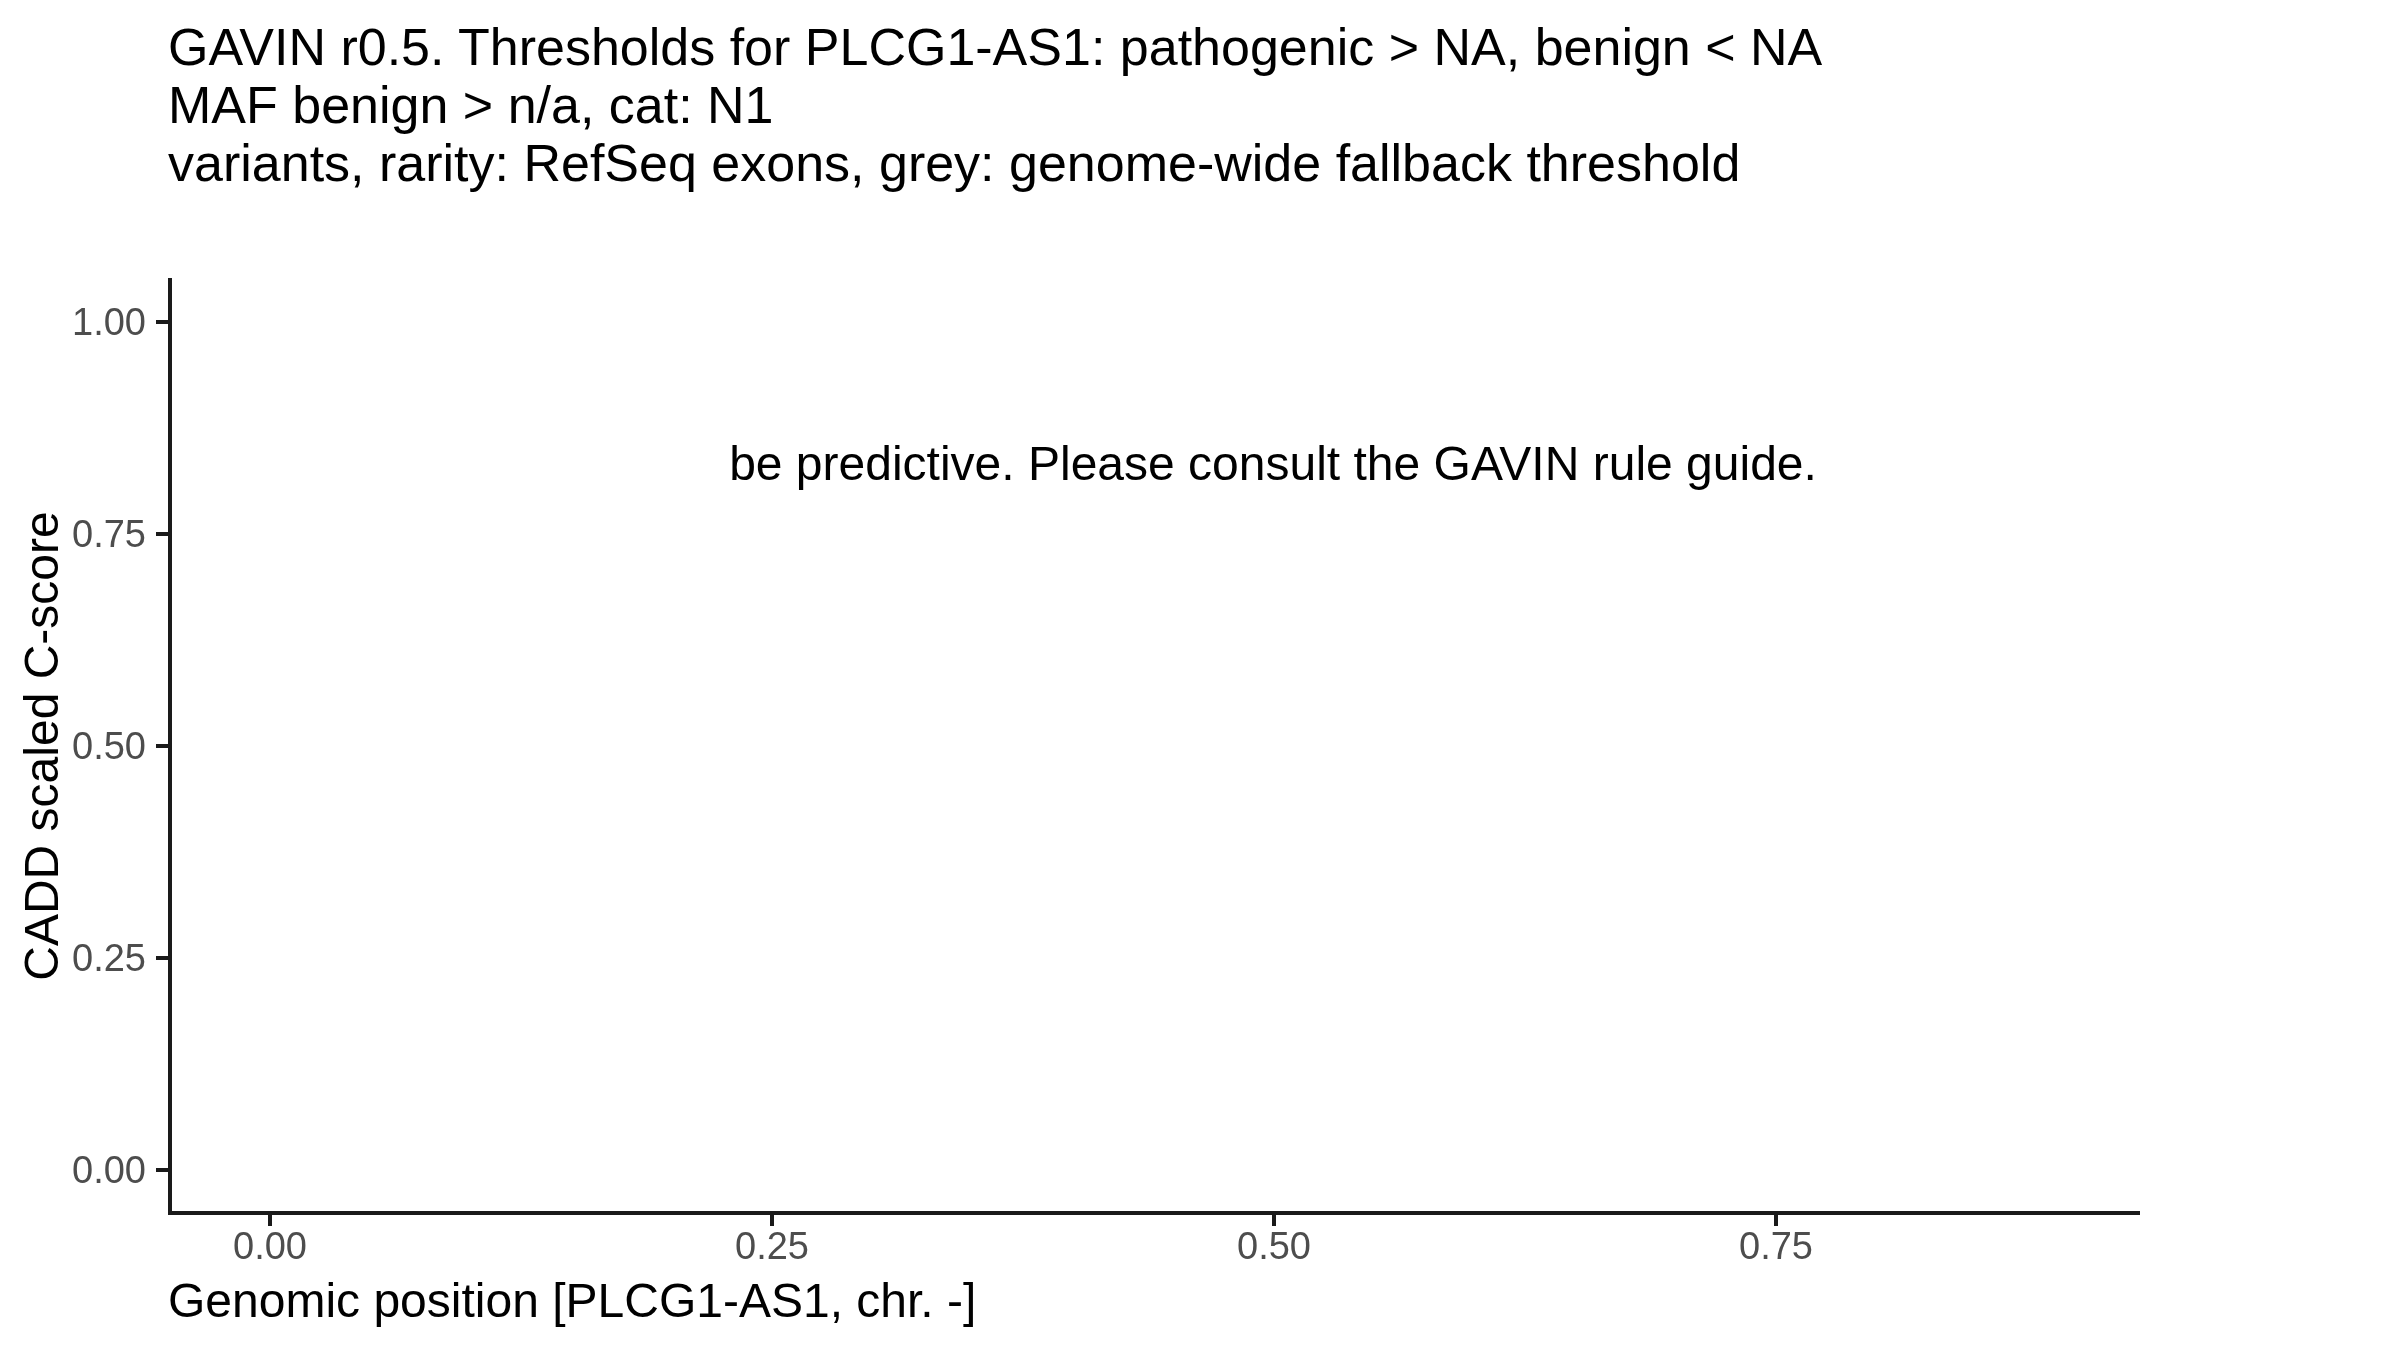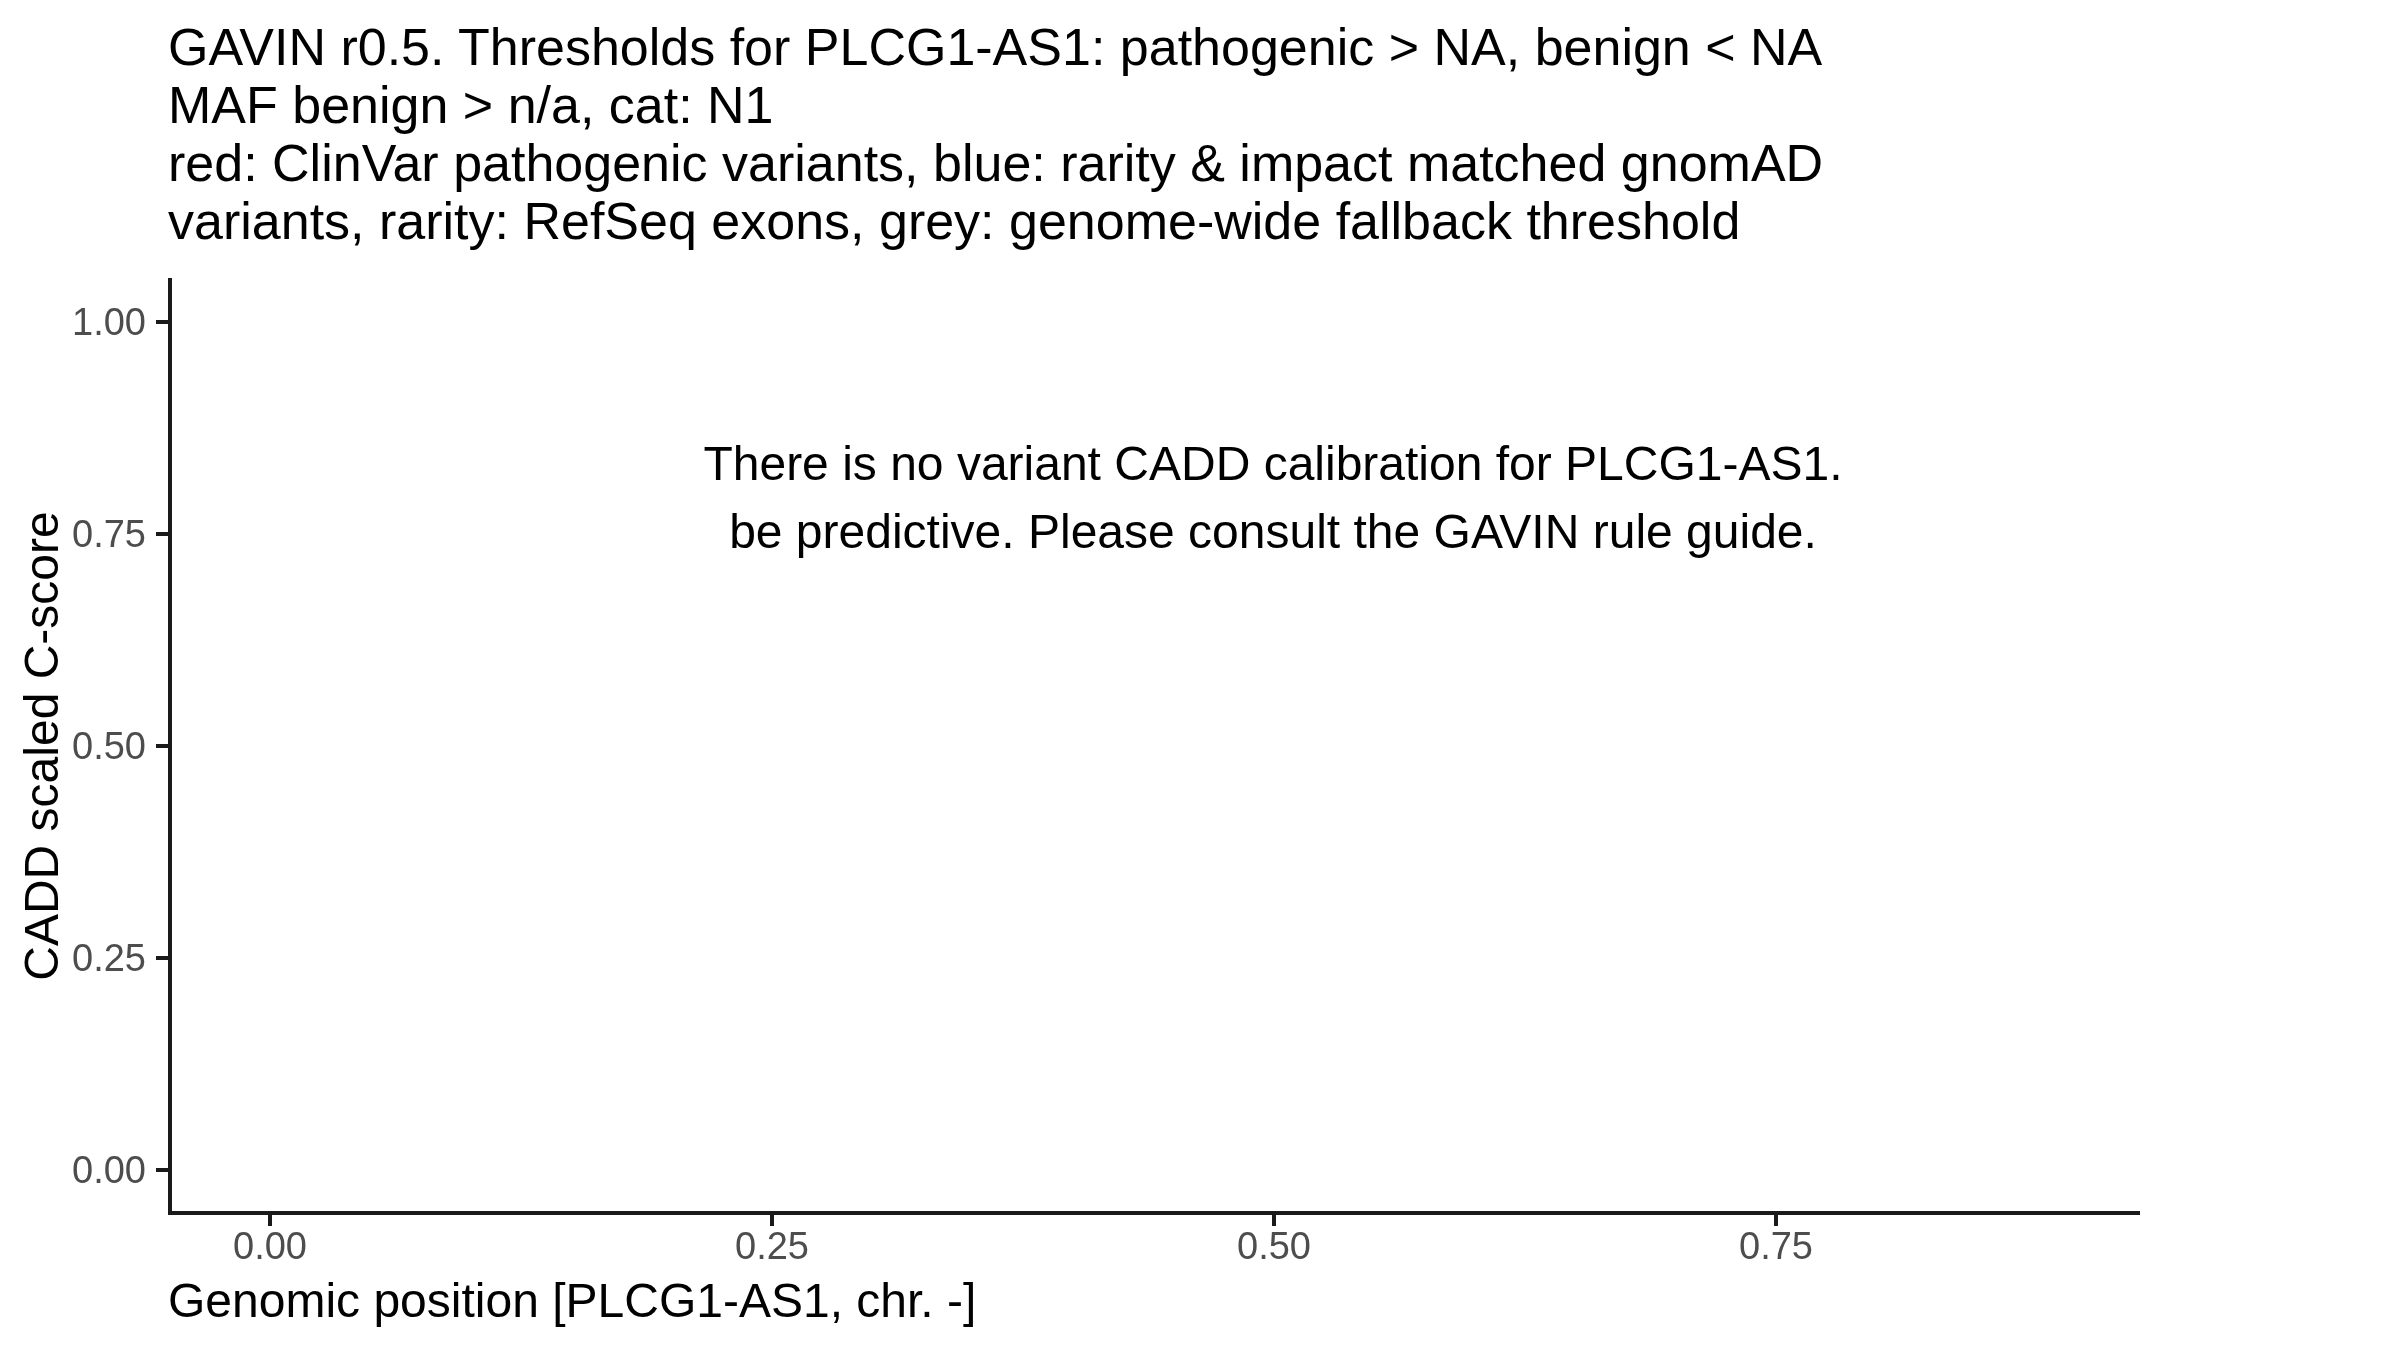--- a/index.html
+++ b/index.html
@@ -104,28 +104,26 @@
   }
 </style>
 </head>
 <body>
 
 <div id="figure" style="--text: #000000; --axis-text: #4d4d4d; --axis-line: #1a1a1a; --bg: #ffffff;">
 
   <div class="plot-title">
     <div>GAVIN r0.5. Thresholds for PLCG1-AS1: pathogenic &gt; NA, benign &lt; NA</div>
     <div>MAF benign &gt; n/a, cat: N1</div>
-    <div>red: ClinVar pathogenic variants, blue: rarity &amp; impact matched gnomAD</div>
     <div>variants, rarity: RefSeq exons, grey: genome-wide fallback threshold</div>
   </div>
 
   <div class="panel"></div>
 
   <div class="annotation">
-    <div>There is no variant CADD calibration for PLCG1-AS1.</div>
     <div>be predictive. Please consult the GAVIN rule guide.</div>
   </div>
 
   <div id="x-axis">
       <div class="xtick" style="left: 268px;"></div>
       <div class="xtick-label" style="left: 180px;">0.00</div>
       <div class="xtick" style="left: 770px;"></div>
       <div class="xtick-label" style="left: 682px;">0.25</div>
       <div class="xtick" style="left: 1272px;"></div>
       <div class="xtick-label" style="left: 1184px;">0.50</div>

